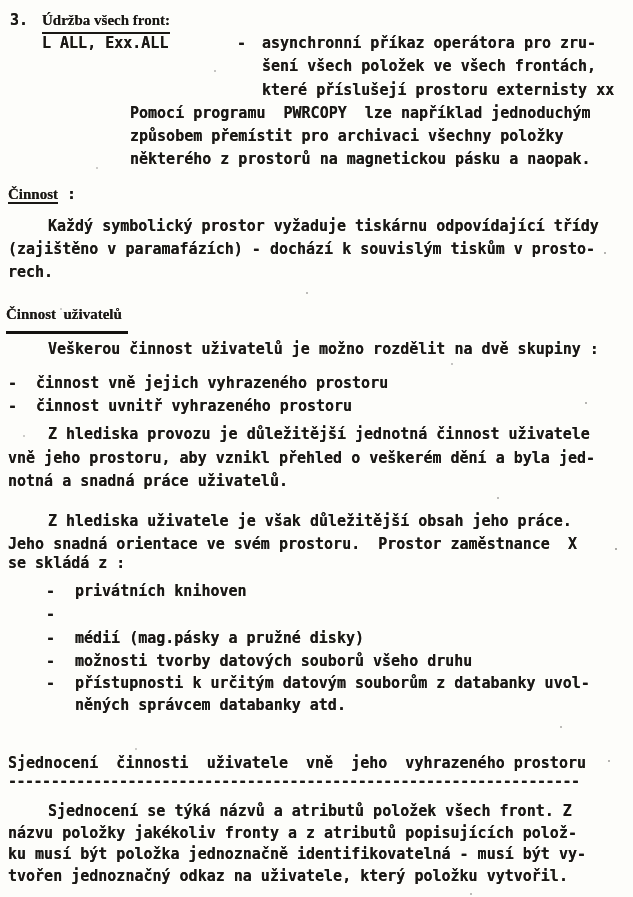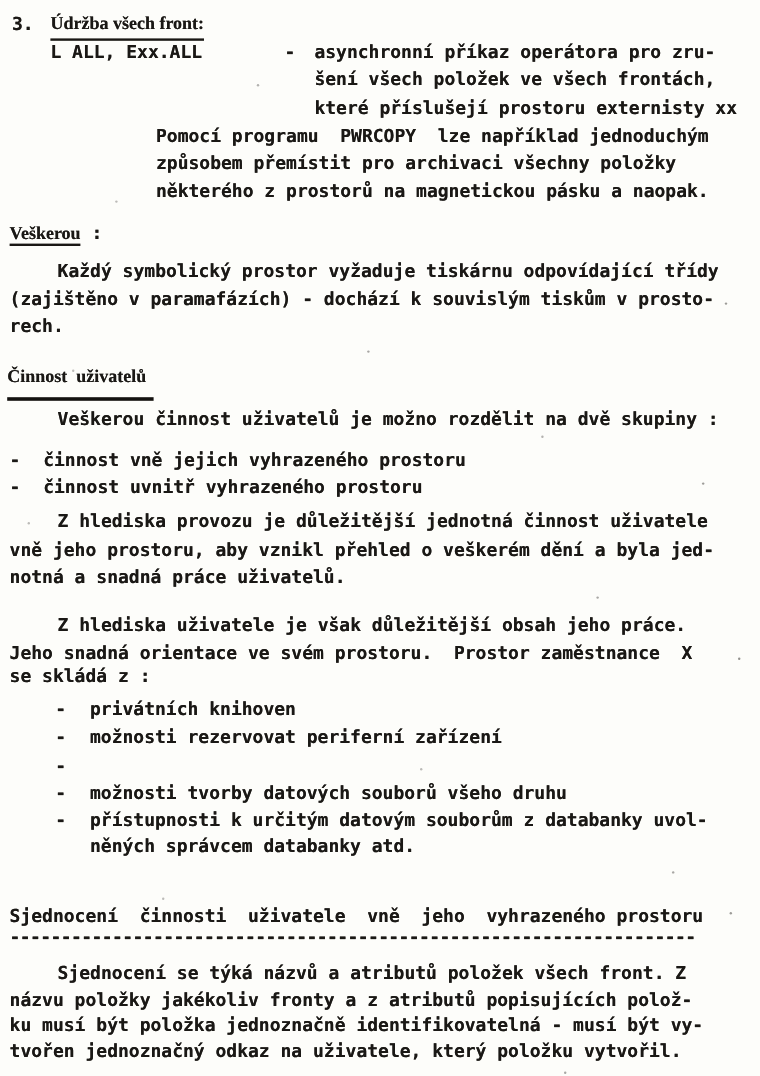--- a/index.html
+++ b/index.html
@@ -64,21 +64,21 @@
     <span class="t" style="left:130px">Pomocí programu  PWRCOPY  lze například jednoduchým</span>
   </div>
   <div class="ln" style="top:148px">
     <span class="t" style="left:130px">některého z prostorů na magnetickou pásku a naopak.</span>
   </div>
   <div class="ln" style="top:125px">
     <span class="t" style="left:130px">způsobem přemístit pro archivaci všechny položky</span>
   </div>
 
   <div class="ln" style="top:183px">
-    <span class="t" style="left:8px"><span class="u">Veškerou</span><span> :</span></span>
+    <span class="t" style="left:8px"><span class="u">Činnost</span><span> :</span></span>
   </div>
   <div class="ln" style="top:215px">
     <span class="t" style="left:48px">Každý symbolický prostor vyžaduje tiskárnu odpovídající třídy</span>
   </div>
   <div class="ln" style="top:238px">
     <span class="t" style="left:8px">(zajištěno v paramafázích) - dochází k souvislým tiskům v prosto-</span>
   </div>
   <div class="ln" style="top:261px">
     <span class="t" style="left:8px">rech.</span>
   </div>
@@ -114,24 +114,24 @@
   </div>
   <div class="ln" style="top:552px">
     <span class="t" style="left:8px">se skládá z :</span>
   </div>
   <div class="ln" style="top:580px">
     <span class="t" style="left:46px">-</span>
     <span class="t" style="left:75px">privátních knihoven</span>
   </div>
   <div class="ln" style="top:603px">
     <span class="t" style="left:46px">-</span>
-    <span class="t" style="left:75px">možnosti rezervovat periferní zařízení</span>
   </div>
   <div class="ln" style="top:627px">
     <span class="t" style="left:46px">-</span>
+    <span class="t" style="left:75px">médií (mag.pásky a pružné disky)</span>
   </div>
   <div class="ln" style="top:650px">
     <span class="t" style="left:46px">-</span>
     <span class="t" style="left:75px">možnosti tvorby datových souborů všeho druhu</span>
   </div>
   <div class="ln" style="top:672px">
     <span class="t" style="left:46px">-</span>
     <span class="t" style="left:75px">přístupnosti k určitým datovým souborům z databanky uvol-</span>
   </div>
   <div class="ln" style="top:694px">

